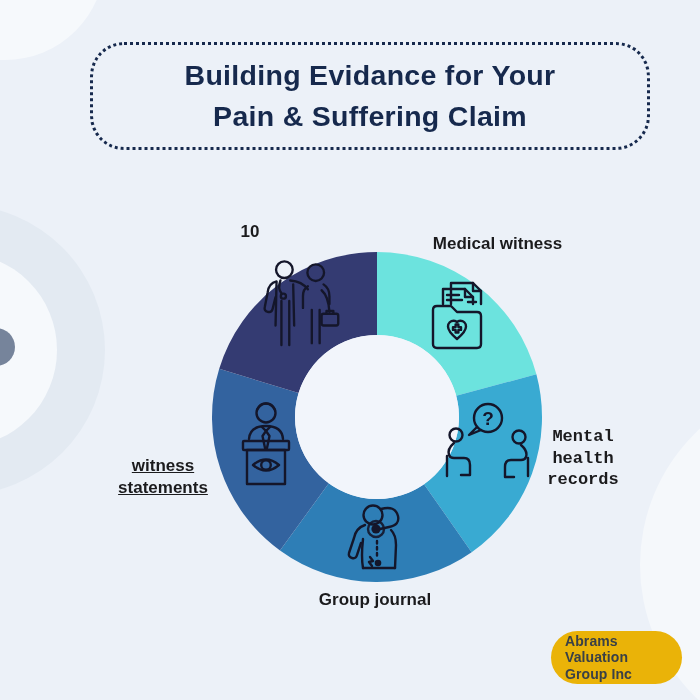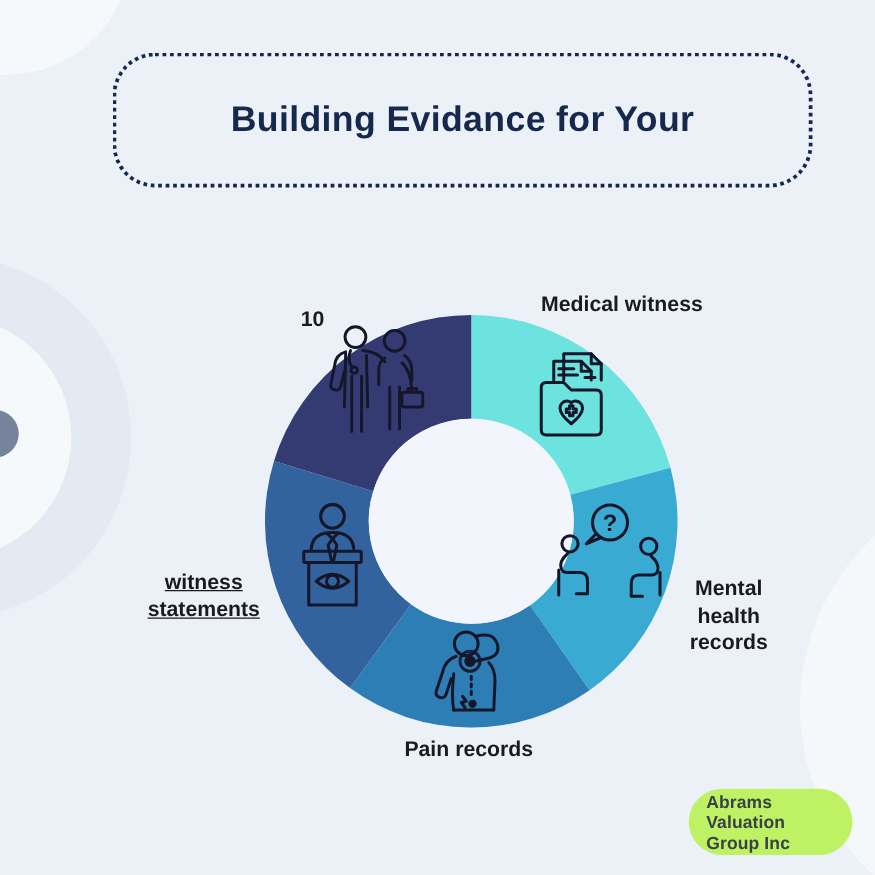--- a/index.html
+++ b/index.html
@@ -25,57 +25,58 @@
     letter-spacing:.3px;text-align:center;
   }
 
   .chart-svg{position:absolute;left:197px;top:237px;width:360px;height:360px;}
 
   .seg-label{
     position:absolute;color:#1b1b1d;font-weight:bold;font-size:17px;
     line-height:21.5px;text-align:center;white-space:pre-line;
   }
   .label-medical{left:415px;top:233px;width:165px;}
-  .label-mental{left:531px;top:460px;width:104px;}
+  .label-mental{left:531px;top:426px;width:104px;font-family:Liberation Mono, monospace;}
   .label-pain{left:299px;top:589px;width:152px;}
   .label-witness{left:83px;top:455px;width:160px;text-decoration:underline;}
   .label-doctor{left:165px;top:199px;width:170px;}
-  .seg-value{color:#1b1b1d;font-weight:bold;font-size:17px;line-height:21.5px;text-align:center;margin-top:24px;}
+  .seg-value{color:#1b1b1d;font-weight:bold;font-size:17px;line-height:21.5px;text-align:center;}
 
   .chart-icon{position:absolute;}
   .icon-doctor{left:256px;top:255px;width:92px;height:96px;}
   .icon-medical{left:421px;top:276px;width:72px;height:80px;}
   .icon-mental{left:443px;top:398px;width:90px;height:90px;}
   .icon-pain{left:337px;top:502px;width:76px;height:78px;}
   .icon-witness{left:233px;top:399px;width:66px;height:92px;}
   .chart-icon svg{display:block;width:100%;height:100%;}
   .lineart{stroke:#14162a;stroke-width:2.4;fill:none;stroke-linecap:round;stroke-linejoin:round;}
   .lineart-fill{fill:#14162a;stroke:none;}
 
   .brand-badge{
     position:absolute;left:551px;top:631px;width:131px;height:53px;
-    background:#bef264;border-radius:27px;
+    background:#eab308;border-radius:27px;
     display:flex;align-items:center;
   }
   .brand-text{
     padding-left:14px;color:#3a4046;font-weight:bold;font-size:14px;
     line-height:16.5px;white-space:pre-line;letter-spacing:.1px;
   }
 </style>
 </head>
 <body>
 
 <div class="decor decor-topleft"></div>
 <div class="decor decor-bottomright"></div>
 <div class="decor decor-ring-outer"></div>
 <div class="decor decor-ring-inner"></div>
 <div class="decor decor-dot"></div>
 
 <div class="title-box">
   <span class="title-line">Building Evidance for Your</span>
+  <span class="title-line">Pain &amp; Suffering Claim</span>
 </div>
 
 <svg class="chart-svg" viewBox="0 0 360 360">
     <path d="M 180 15 A 165 165 0 0 1 339.37776133769626 137.29485755808406 L 259.2059177557036 158.7768383015933 A 82 82 0 0 0 180 98 Z" fill="#6ce3de"></path>
     <path d="M 339.37776133769626 137.29485755808406 A 165 165 0 0 1 274.64011199792265 315.1600873076836 L 227.03326778078582 247.1704676316973 A 82 82 0 0 0 259.2059177557036 158.7768383015933 Z" fill="#39aad2"></path>
     <path d="M 274.64011199792265 315.1600873076836 A 165 165 0 0 1 83.01543337174195 313.4878040718663 L 131.8016093120172 246.3393935387457 A 82 82 0 0 0 227.03326778078582 247.1704676316973 Z" fill="#2e7eb6"></path>
     <path d="M 83.01543337174195 313.4878040718663 A 165 165 0 0 1 22.209715266099153 131.75866872074843 L 101.58301001103109 156.0255202127356 A 82 82 0 0 0 131.8016093120172 246.3393935387457 Z" fill="#33639f"></path>
     <path d="M 22.209715266099153 131.75866872074843 A 165 165 0 0 1 179.99999999999997 15 L 179.99999999999997 98 A 82 82 0 0 0 101.58301001103109 156.0255202127356 Z" fill="#343b72"></path>
     <circle cx="180" cy="180" r="82" fill="#f2f5fb"></circle>
   </svg>
@@ -159,21 +160,21 @@
       <path d="M20 66 q13 -11 26 0 q-13 11 -26 0 z"></path>
       <circle cx="33" cy="66" r="4.8"></circle>
     </g>
   </svg>
 </div>
 
 <div class="seg-label label-medical">Medical witness</div>
 <div class="seg-label label-mental">Mental
 health
 records</div>
-<div class="seg-label label-pain">Pain records</div>
+<div class="seg-label label-pain">Group journal</div>
 <div class="seg-label label-witness">witness
 statements</div>
 <div class="seg-label label-doctor">
   <div class="seg-value">10</div>
 </div>
 
 <div class="brand-badge">
   <div class="brand-text">Abrams Valuation
 Group Inc</div>
 </div>

